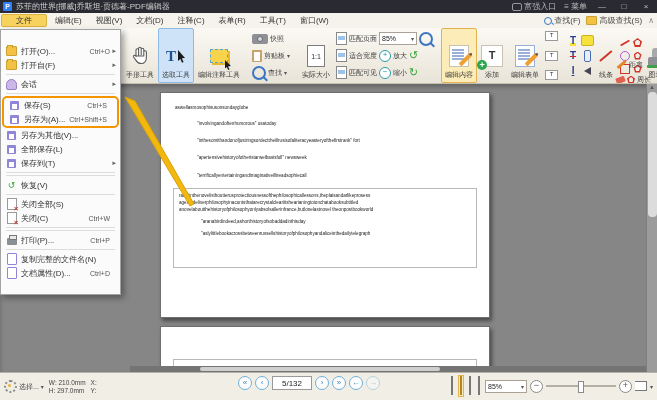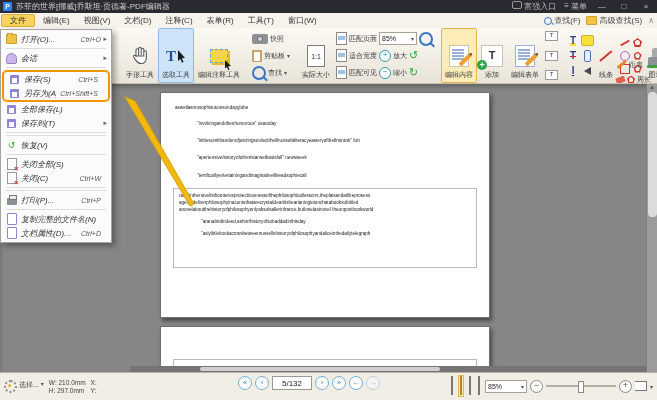--- a/index.html
+++ b/index.html
@@ -1,32 +1,32 @@
 <!DOCTYPE html>
 <html><head>
 <meta charset="utf-8">
 <style>
   html,body{margin:0;padding:0;background:#555;}
   #app{position:relative;width:657px;height:400px;overflow:hidden;font-family:"Liberation Sans","DejaVu Sans",sans-serif;background:#868686;user-select:none;}
   .abs{position:absolute;}
-  .row{display:flex;align-items:flex-start;}
+  .row{display:flex;align-items:center;}
 
   
   #titlebar{left:0;top:0;width:657px;height:13px;background:#2a2a32;color:#c9c9c9;font-size:8px;display:flex;align-items:center;}
   #applogo{width:9px;height:9px;background:#2f7ff6;color:#fff;font-size:7px;font-weight:bold;margin:0 4px 0 3px;display:flex;align-items:center;justify-content:center;border-radius:1px;}
   #titletext{flex:0 1 auto;white-space:nowrap;overflow:hidden;color:#cfcfcf;text-align:right;}
   #titlebar .spacer{flex:1;}
   .tb-right{display:flex;align-items:center;gap:8px;margin-right:4px;color:#b9b9b9;}
   .bubble-ic{width:8px;height:6px;border:1px solid #9a9a9a;border-radius:2px;display:inline-block;margin-right:2px;}
   .winbtn{width:14px;text-align:center;color:#c0c0c0;font-size:8px;}
 
   
   #menubar{left:0;top:13px;width:657px;height:15px;background:#f6f3ec;border-bottom:1px solid #ddd8cc;display:flex;align-items:center;font-size:8px;color:#333;}
   .mbi{padding:1px 6px;margin:0 1px;border-radius:2px;}
-  .mbi.active{background:#f7d25e;border:1px solid #dcb33c;padding:0 8px;}
+  .mbi.active{background:#f7d25e;border:1px solid #dcb33c;padding:0 14px;}
   #menubar .spacer{flex:1;}
   .mb-find{display:flex;align-items:center;gap:2px;margin-right:6px;font-size:8px;color:#444;}
   .mag-ic{width:6px;height:6px;border:1.3px solid #3a76c4;border-radius:50%;position:relative;display:inline-block;}
   .mag-ic::after{content:"";position:absolute;width:3px;height:1.3px;background:#3a76c4;transform:rotate(45deg);right:-2.5px;bottom:-1px;}
   .ffold-ic{width:9px;height:7px;background:#f3c244;border:1px solid #caa133;border-radius:1px;display:inline-block;}
   .collapse{color:#888;margin-right:3px;font-size:8px;}
 
   
   #toolbar{left:0;top:28px;width:657px;height:56px;background:linear-gradient(#fbf9f4,#e9e4d8);border-bottom:1px solid #c4beaf;display:flex;align-items:stretch;padding-left:122px;box-sizing:border-box;overflow:hidden;}
   .tsep{width:1px;background:#d4cec0;margin:3px 3px;}
@@ -93,21 +93,21 @@
   .pblock .bq{margin-top:5px;text-indent:22px;}
 
   
   #vscroll{left:646px;top:84px;width:11px;height:288px;background:#9b9b9b;border-left:1px solid #7d7d7d;box-sizing:border-box;}
   #vthumb{position:absolute;left:1px;top:8px;width:9px;height:125px;background:#dcdcdc;border-radius:4px;}
   #vup{position:absolute;left:2px;top:0;font-size:6px;color:#555;}
   #hscroll{left:130px;top:366px;width:516px;height:6px;background:#747474;}
   #hthumb{position:absolute;left:70px;top:1px;width:240px;height:4px;background:#cfcfcf;border-radius:2px;}
 
   
-  #filemenu{left:0;top:29px;width:112px;background:#fbfbfb;border:1px solid #a3a3a3;box-shadow:3px 3px 6px rgba(0,0,0,.35);padding:2px 0;z-index:20;box-sizing:border-box;font-style:italic;}
+  #filemenu{left:0;top:29px;width:121px;background:#fbfbfb;border:1px solid #a3a3a3;box-shadow:3px 3px 6px rgba(0,0,0,.35);padding:14px 0;z-index:20;box-sizing:border-box;}
   .mi{display:flex;align-items:center;height:14px;padding:0 4px 0 5px;font-size:8px;color:#333;white-space:nowrap;}
   .mic{width:11px;display:flex;justify-content:center;margin-right:4px;flex:none;}
   .mil{flex:1;overflow:hidden;}
   .mis{color:#555;font-size:7px;margin-left:4px;}
   .mia{color:#666;font-size:7px;width:6px;text-align:right;}
   .msep{height:1px;background:#ddd;margin:2px 5px;}
   .hlwrap{border:2.5px solid #f29500;border-radius:5px;margin:0 1px;}
   
   .f-doc{width:8px;height:10px;background:#fff;border:1px solid #8f86d8;border-radius:1px;}
   .f-folder{width:10px;height:8px;background:#f3c244;border:1px solid #caa133;border-radius:1px;position:relative;}
@@ -366,20 +366,28 @@
 
   <div id="filemenu" class="abs">
     <div class="mi">
         <span class="mic">
           <span class="f-folder"></span>
         </span>
         <span class="mil">打开(O)...</span>
         <span class="mis">Ctrl+O</span>
         <span class="mia">▸</span>
       </div>
+    <div class="mi">
+        <span class="mic">
+          <span class="f-folder"></span>
+        </span>
+        <span class="mil">打开自(F)</span>
+        <span class="mis"></span>
+        <span class="mia">▸</span>
+      </div>
     <div class="msep"></div>
     <div class="mi">
         <span class="mic">
           <span class="f-hand"></span>
         </span>
         <span class="mil">会话</span>
         <span class="mis"></span>
         <span class="mia">▸</span>
       </div>
     <div class="msep"></div>
@@ -398,20 +406,28 @@
           </span>
           <span class="mil">另存为(A)...</span>
           <span class="mis">Ctrl+Shift+S</span>
           <span class="mia"></span>
         </div>
     </div>
     <div class="mi">
         <span class="mic">
           <span class="f-save"></span>
         </span>
+        <span class="mil">另存为其他(V)...</span>
+        <span class="mis"></span>
+        <span class="mia"></span>
+      </div>
+    <div class="mi">
+        <span class="mic">
+          <span class="f-save"></span>
+        </span>
         <span class="mil">全部保存(L)</span>
         <span class="mis"></span>
         <span class="mia"></span>
       </div>
     <div class="mi">
         <span class="mic">
           <span class="f-save"></span>
         </span>
         <span class="mil">保存到(T)</span>
         <span class="mis"></span>

